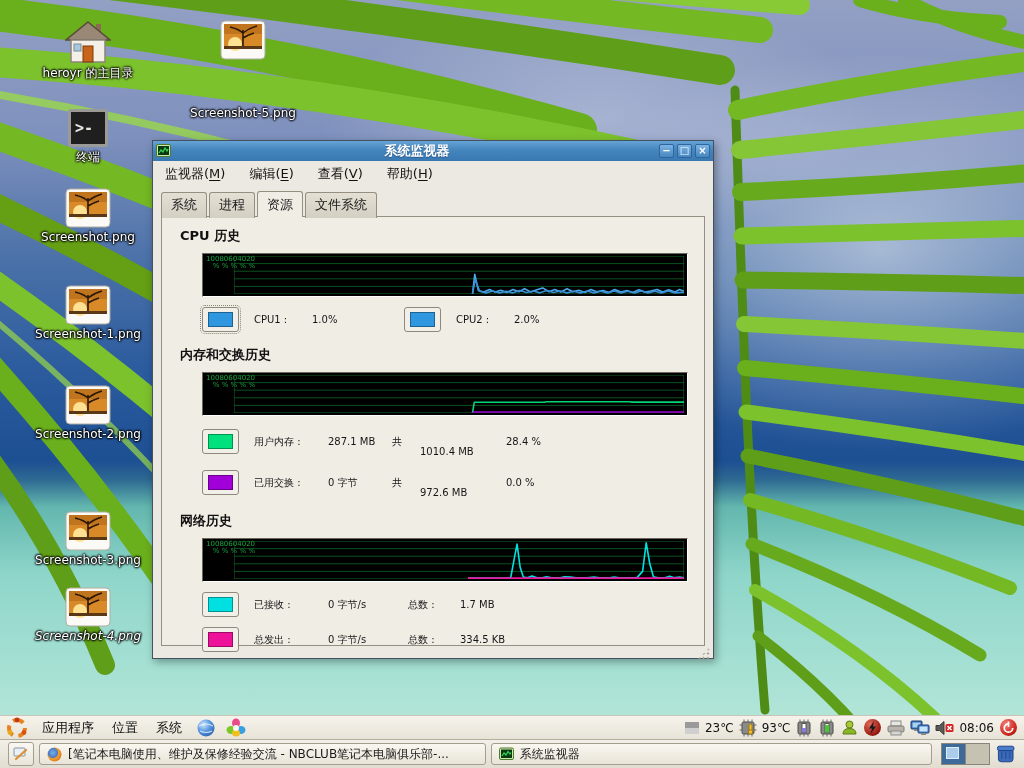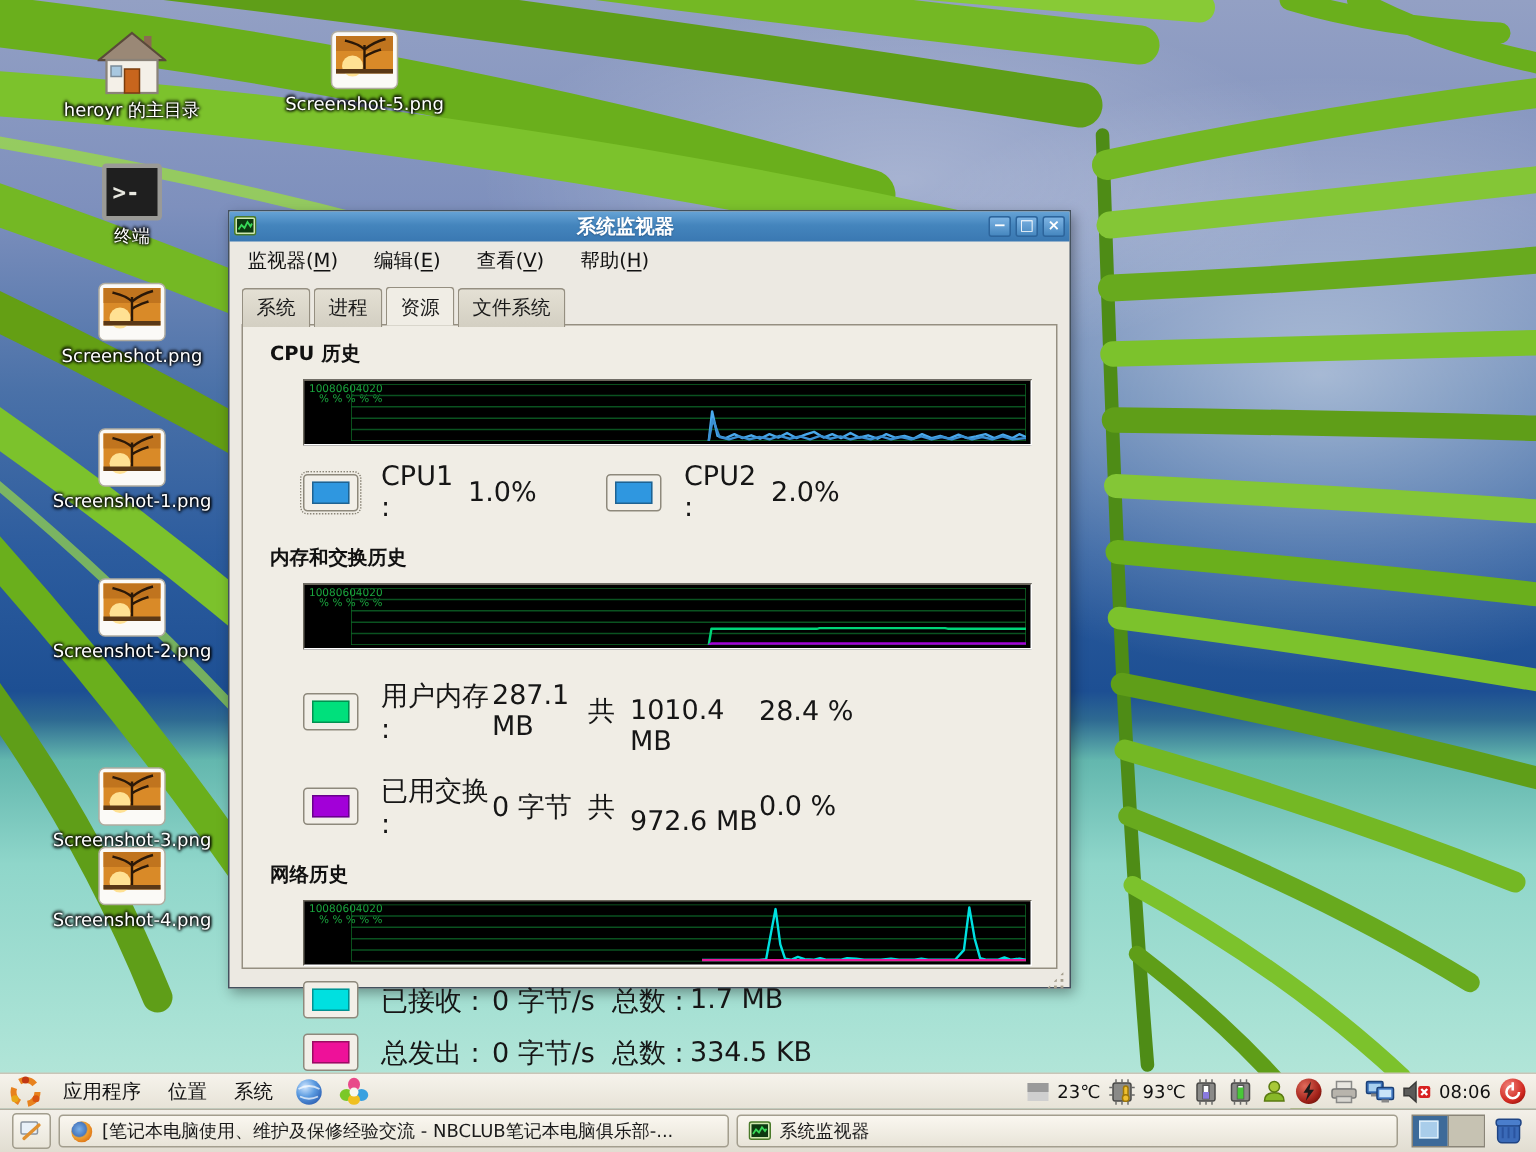--- a/index.html
+++ b/index.html
@@ -31,21 +31,21 @@
   .tab.active{background:#f0ede5;top:0;padding-top:4px;z-index:3;}
   .page{margin:0 8px;margin-top:-1px;border:1px solid #958f81;background:#f0ede5;height:430px;
     box-sizing:border-box;padding:8px 14px 0 14px;position:relative;z-index:1;}
   .sect-title{font-weight:bold;font-size:13px;color:#111;margin:14px 0 8px 4px;}
   .sect-title.first{margin-top:2px;}
   .graph{display:flex;height:38px;margin-left:26px;margin-right:2px;background:#000;
     border:1px solid;border-color:#6b675c #ffffff #ffffff #6b675c;padding:2px 3px;}
   .ylab{width:26px;display:flex;flex-direction:row;justify-content:space-between;
     font-size:7px;line-height:7px;color:#1aa53e;text-align:right;padding-right:2px;flex:none;}
   .plot{flex:1;height:100%;}
-  .legrow{display:flex;align-items:center;margin:10px 0 0 26px;font-size:18px;color:#161616;}
+  .legrow{display:flex;align-items:center;margin:10px 0 0 26px;font-size:10px;color:#161616;}
   .sw{width:37px;height:25px;background:#f2efe8;border:1px solid #8e897c;border-radius:3px;
     display:flex;align-items:center;justify-content:center;margin-right:15px;box-sizing:border-box;flex:none;}
   .sw.focus{outline:1px dotted #8a8578;outline-offset:1px;}
   .sw .c{width:25px;height:15px;border:1px solid rgba(0,0,0,.35);box-sizing:border-box;}
   .cl{width:58px;}.cv{width:92px;}
   .m1{width:74px;}.m2{width:64px;}.m3{width:28px;}.m4{width:86px;margin-top:20px;}
   .n1{width:74px;}.n2{width:80px;}.n3{width:52px;}
   .statusbar{height:17px;position:relative;}
   .grip{position:absolute;right:3px;bottom:3px;width:13px;height:13px;
     background-image:radial-gradient(#a59f8e 1.1px,transparent 1.2px);background-size:4.4px 4.4px;
@@ -138,21 +138,21 @@
     <svg width="46" height="44" viewBox="0 0 46 44">
       <rect x="31" y="4" width="5" height="10" fill="#8a6a52"></rect>
       <polygon points="23,2 45,20 1,20" fill="#9a8876" stroke="#5a4a3a" stroke-width="1.5"></polygon>
       <rect x="6" y="20" width="34" height="22" fill="#f4f0e8" stroke="#8a8278" stroke-width="1.5"></rect>
       <rect x="18" y="26" width="10" height="16" fill="#c8651d" stroke="#7a3c0c"></rect>
       <rect x="9" y="24" width="7" height="7" fill="#a8c8e0" stroke="#7a8a98"></rect>
     </svg>
     <div class="lbl">heroyr 的主目录</div>
   </div>
 
-  <div class="dicon" style="left:183px;top:20px;">
+  <div class="dicon" style="left:183px;top:20px;gap:44px;">
     <svg width="46" height="40" viewBox="0 0 46 40">
       <rect x="1" y="1" width="44" height="38" rx="4" fill="#fbfaf7" stroke="#b0aca0"></rect>
       <rect x="4" y="4" width="38" height="25" fill="#d98a28"></rect>
       <rect x="4" y="4" width="38" height="10" fill="#c0741e"></rect>
       <circle cx="15" cy="24" r="7" fill="#ffe193"></circle>
       <rect x="4" y="26" width="38" height="3" fill="#5a3816"></rect>
       <path d="M23,26 L23,10 M23,13 C19,9 14,8 10,7 M23,13 C28,9 33,7 37,6 M23,18 C27,15 31,14 34,13" stroke="#2a1808" stroke-width="1.6" fill="none"></path>
     </svg>
     <div class="lbl">Screenshot-5.png</div>
   </div>
@@ -207,21 +207,21 @@
       <rect x="1" y="1" width="44" height="38" rx="4" fill="#fbfaf7" stroke="#b0aca0"></rect>
       <rect x="4" y="4" width="38" height="25" fill="#d98a28"></rect>
         <rect x="4" y="4" width="38" height="10" fill="#c0741e"></rect>
       <circle cx="15" cy="24" r="7" fill="#ffe193"></circle>
         <rect x="4" y="26" width="38" height="3" fill="#5a3816"></rect>
       <path d="M23,26 L23,10 M23,13 C19,9 14,8 10,7 M23,13 C28,9 33,7 37,6 M23,18 C27,15 31,14 34,13" stroke="#2a1808" stroke-width="1.6" fill="none"></path>
     </svg>
     <div class="lbl">Screenshot-3.png</div>
   </div>
 
-  <div class="dicon" style="left:28px;top:564px;">
+  <div class="dicon" style="left:28px;top:587px;font-style:italic;">
     <svg width="46" height="40" viewBox="0 0 46 40">
       <rect x="1" y="1" width="44" height="38" rx="4" fill="#fbfaf7" stroke="#b0aca0"></rect>
       <rect x="4" y="4" width="38" height="25" fill="#d98a28"></rect>
         <rect x="4" y="4" width="38" height="10" fill="#c0741e"></rect>
       <circle cx="15" cy="24" r="7" fill="#ffe193"></circle>
         <rect x="4" y="26" width="38" height="3" fill="#5a3816"></rect>
       <path d="M23,26 L23,10 M23,13 C19,9 14,8 10,7 M23,13 C28,9 33,7 37,6 M23,18 C27,15 31,14 34,13" stroke="#2a1808" stroke-width="1.6" fill="none"></path>
     </svg>
     <div class="lbl">Screenshot-4.png</div>
   </div>

